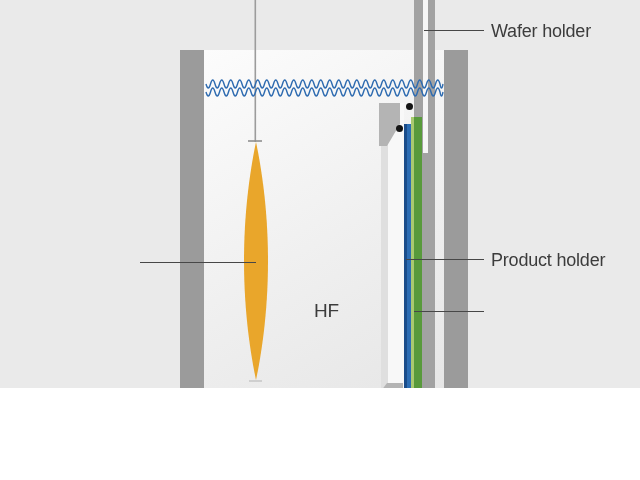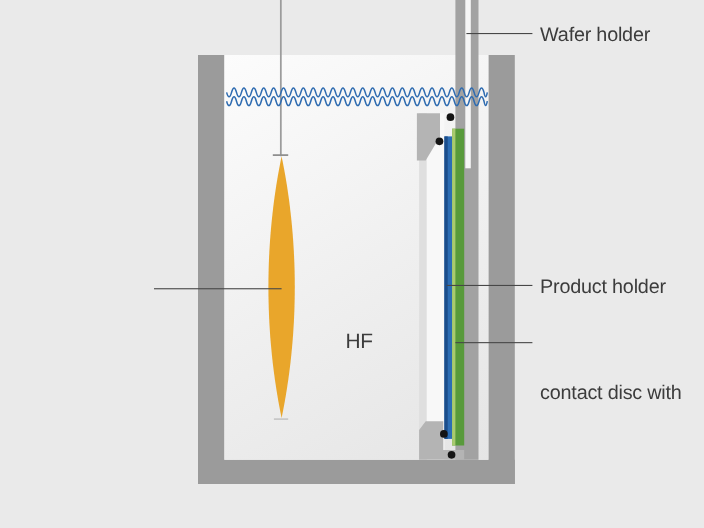--- a/index.html
+++ b/index.html
@@ -4,21 +4,21 @@
 <style>
   :root{
     --background:#eaeaea; --tank-wall:#9b9b9b; --interior-light:#fcfcfc; --interior-dark:#e5e5e5;
     --holder-gray:#a2a2a2; --bracket-gray:#b4b4b4; --slot-white:#f6f6f6; --plate-white:#f8f8f8;
     --plate-shadow:#dfdfdf; --electrode-orange:#e9a62b; --wafer-blue:#2c6db4; --wafer-blue-edge:#1b4d8a;
     --disc-green:#589a3b; --disc-green-edge:#a9ca70; --liquid-wave-blue:#2e6bb0; --label-text:#3c3c3c;
     --label-line:#474747; --wire-gray:#9c9c9c; --dot-black:#141414;
   }
   html,body{margin:0;padding:0;}
   #stage{
-    position:relative; width:640px; height:480px; overflow:hidden;
+    position:relative; width:640px; height:388px; overflow:hidden;
     background:var(--background);
     font-family:"Liberation Sans", sans-serif;
     color:var(--label-text);
   }
   .abs{position:absolute;}
   .wall{background:var(--tank-wall);}
   #interior{
     left:204px; top:50px; width:240px; height:368px;
     background:linear-gradient(150deg, var(--interior-light) 0%, #efefef 55%, var(--interior-dark) 100%);
   }
@@ -83,17 +83,16 @@
 
   <div class="abs lbl-line" style="left:423.5px; top:29.5px;  width:60px;"></div>
   <div class="abs lbl-line" style="left:140px;   top:261.5px; width:116px;"></div>
   <div class="abs lbl-line" style="left:405.5px; top:258.5px; width:78px;"></div>
   <div class="abs lbl-line" style="left:414px;   top:310.8px; width:69.5px;"></div>
 
   <div class="abs lbl" style="left:491px; top:20px;">Wafer holder</div>
   <div class="abs lbl" id="hf-label" style="left:314px; top:300px;">HF</div>
   <div class="abs lbl" style="left:491px; top:249px;">Product holder</div>
   <div class="abs lbl" style="left:491px; top:301px;">
-    <div>contact disc with</div>
     
   </div>
 
 </div>
 
 </body></html>

